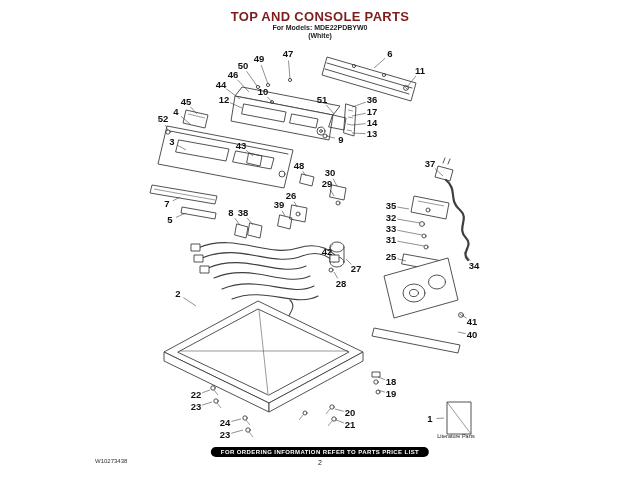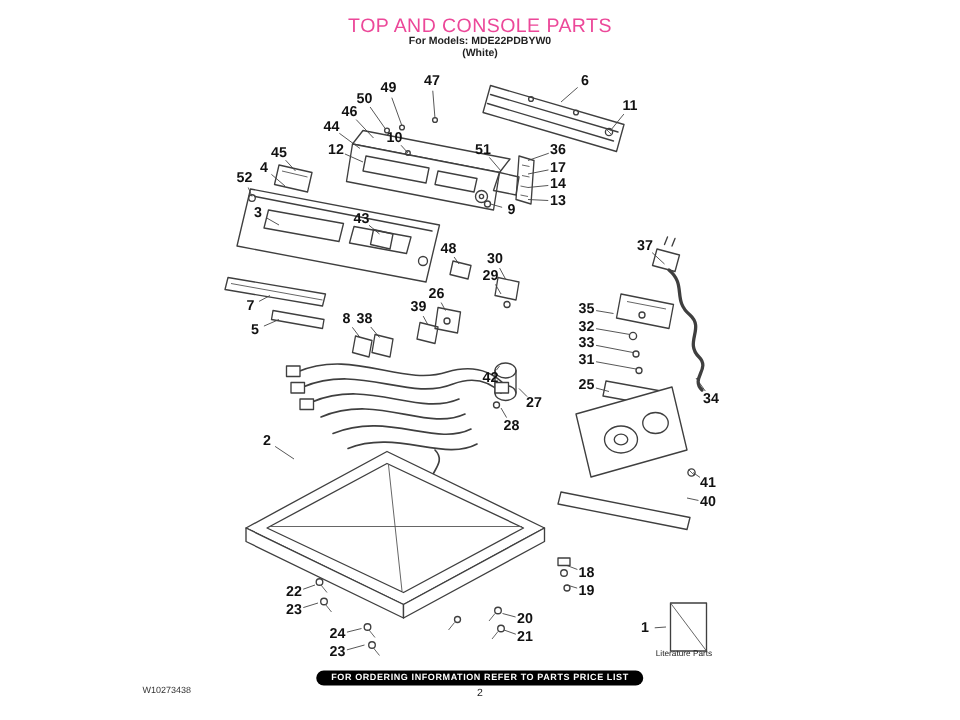--- a/index.html
+++ b/index.html
@@ -2,21 +2,21 @@
 <html><head>
 <meta charset="utf-8">
 <style>
   html,body { margin:0; padding:0; background:#ffffff; }
   .page {
     position:relative; width:640px; height:480px; background:#ffffff;
     font-family:"Liberation Sans", sans-serif; overflow:hidden;
   }
   .hdr-title {
     position:absolute; top:9px; left:0; width:640px; text-align:center;
-    font-size:13px; font-weight:normal; color:#ec4899; letter-spacing:0.3px;
+    font-size:13px; font-weight:bold; color:#7f1d1d; letter-spacing:0.3px;
   }
   .hdr-sub1 {
     position:absolute; top:24px; left:0; width:640px; text-align:center;
     font-size:7px; font-weight:bold; color:#222;
   }
   .hdr-sub2 {
     position:absolute; top:32px; left:0; width:640px; text-align:center;
     font-size:7px; font-weight:bold; color:#222;
   }
   svg#diagram { position:absolute; top:0; left:0; }

